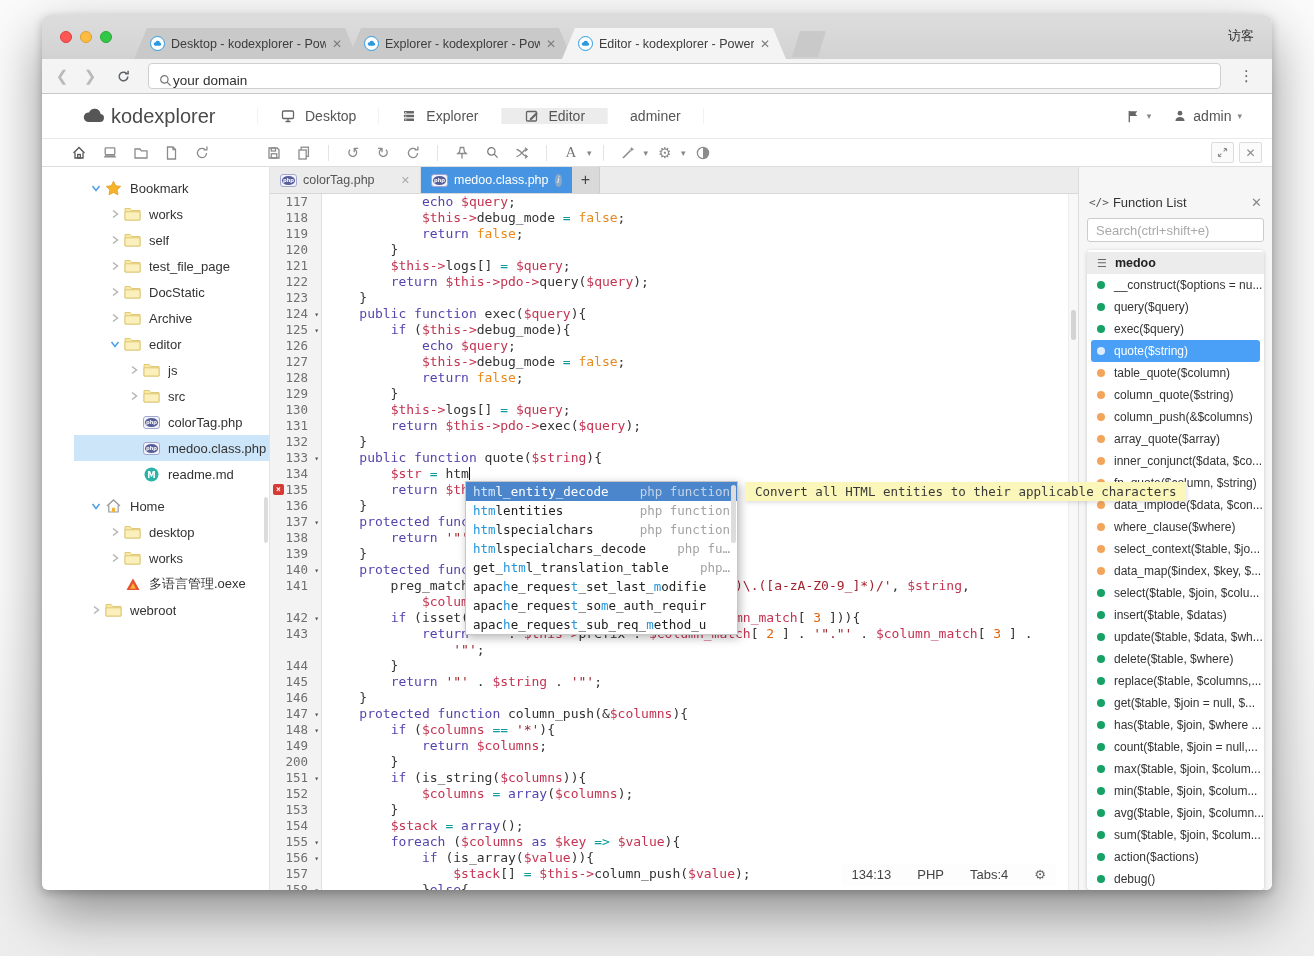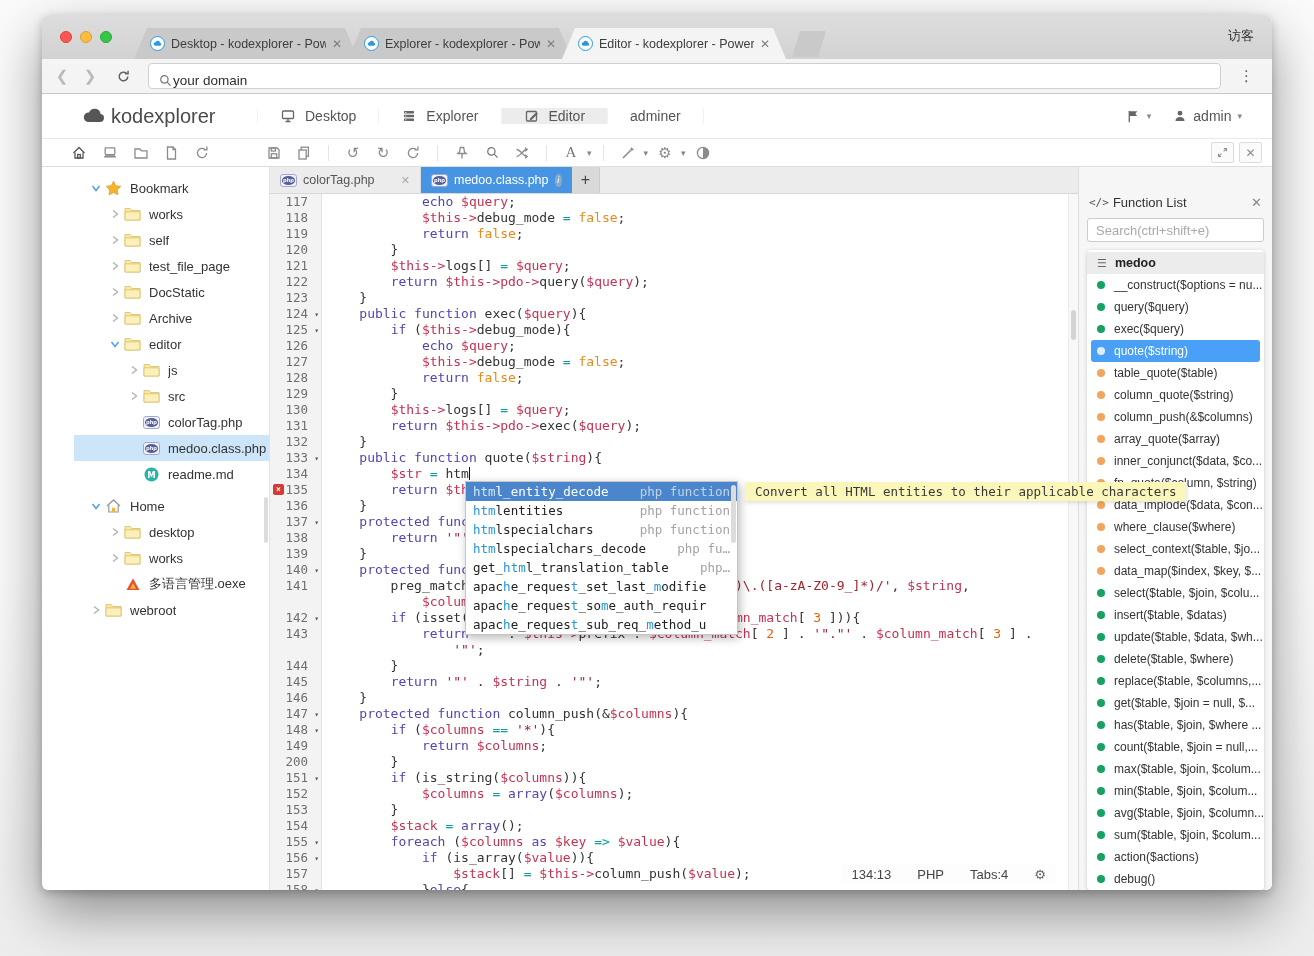--- a/index.html
+++ b/index.html
@@ -900,21 +900,21 @@
           <div class="fnrow">
             <span class="dot" style="background: rgb(23, 162, 99);"></span>
             <span>exec($query)</span>
           </div>
           <div class="fnrow sel">
             <span class="dot" style="background: rgb(221, 236, 255);"></span>
             <span>quote($string)</span>
           </div>
           <div class="fnrow">
             <span class="dot" style="background: rgb(243, 165, 92);"></span>
-            <span>table_quote($table)</span>
+            <span>table_quote($column)</span>
           </div>
           <div class="fnrow">
             <span class="dot" style="background: rgb(243, 165, 92);"></span>
             <span>column_quote($string)</span>
           </div>
           <div class="fnrow">
             <span class="dot" style="background: rgb(243, 165, 92);"></span>
             <span>column_push(&amp;$columns)</span>
           </div>
           <div class="fnrow">

